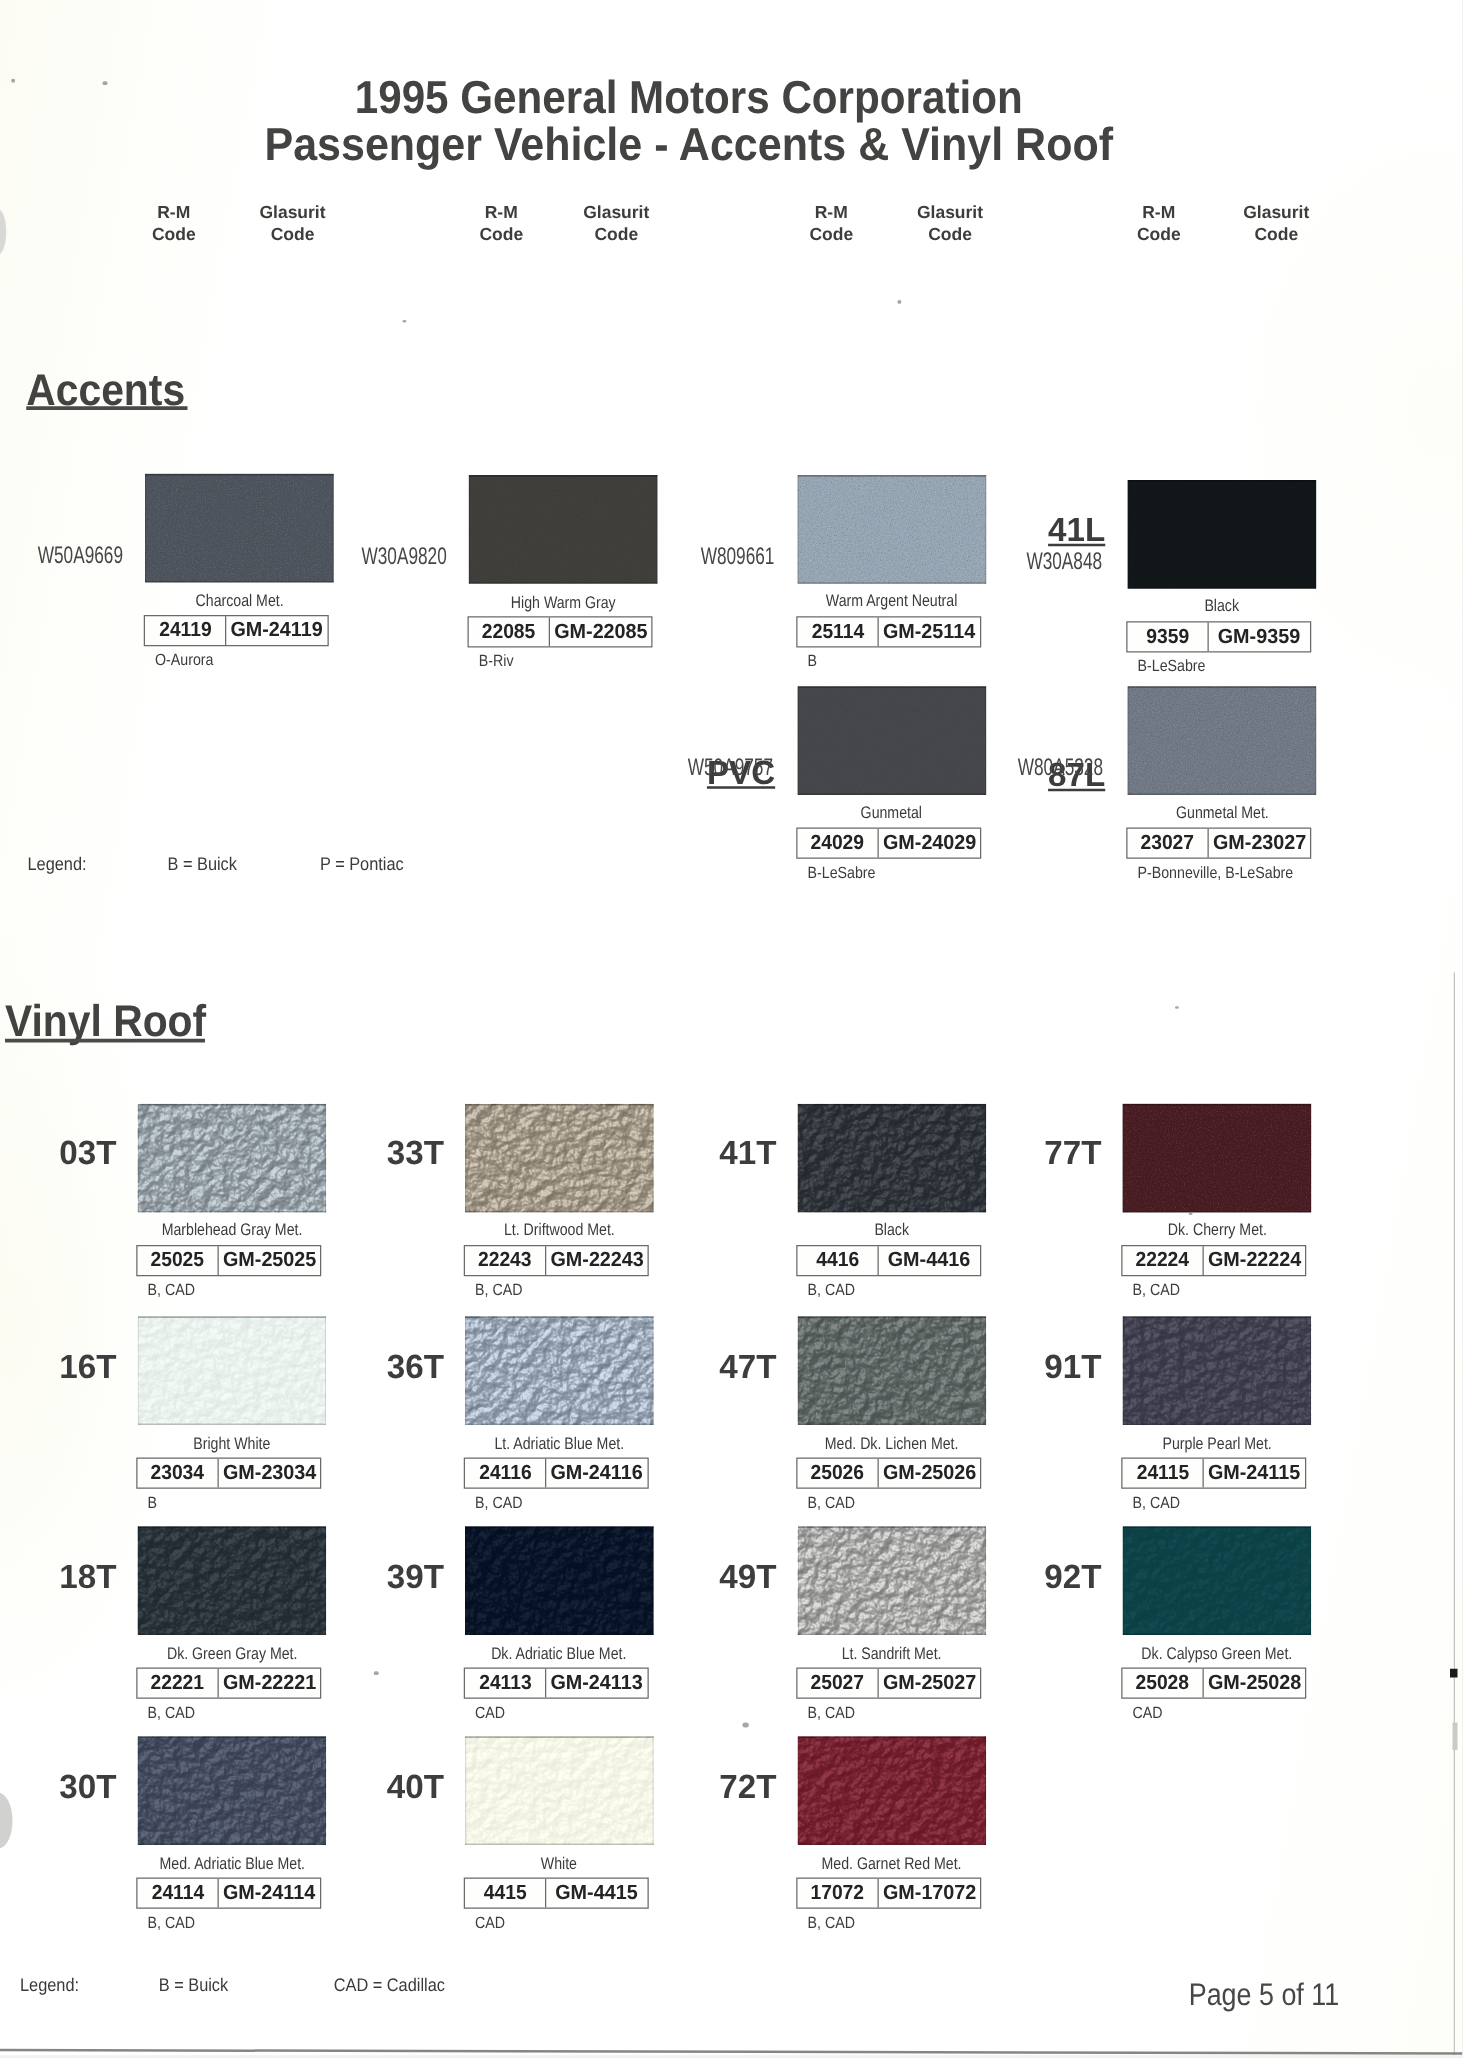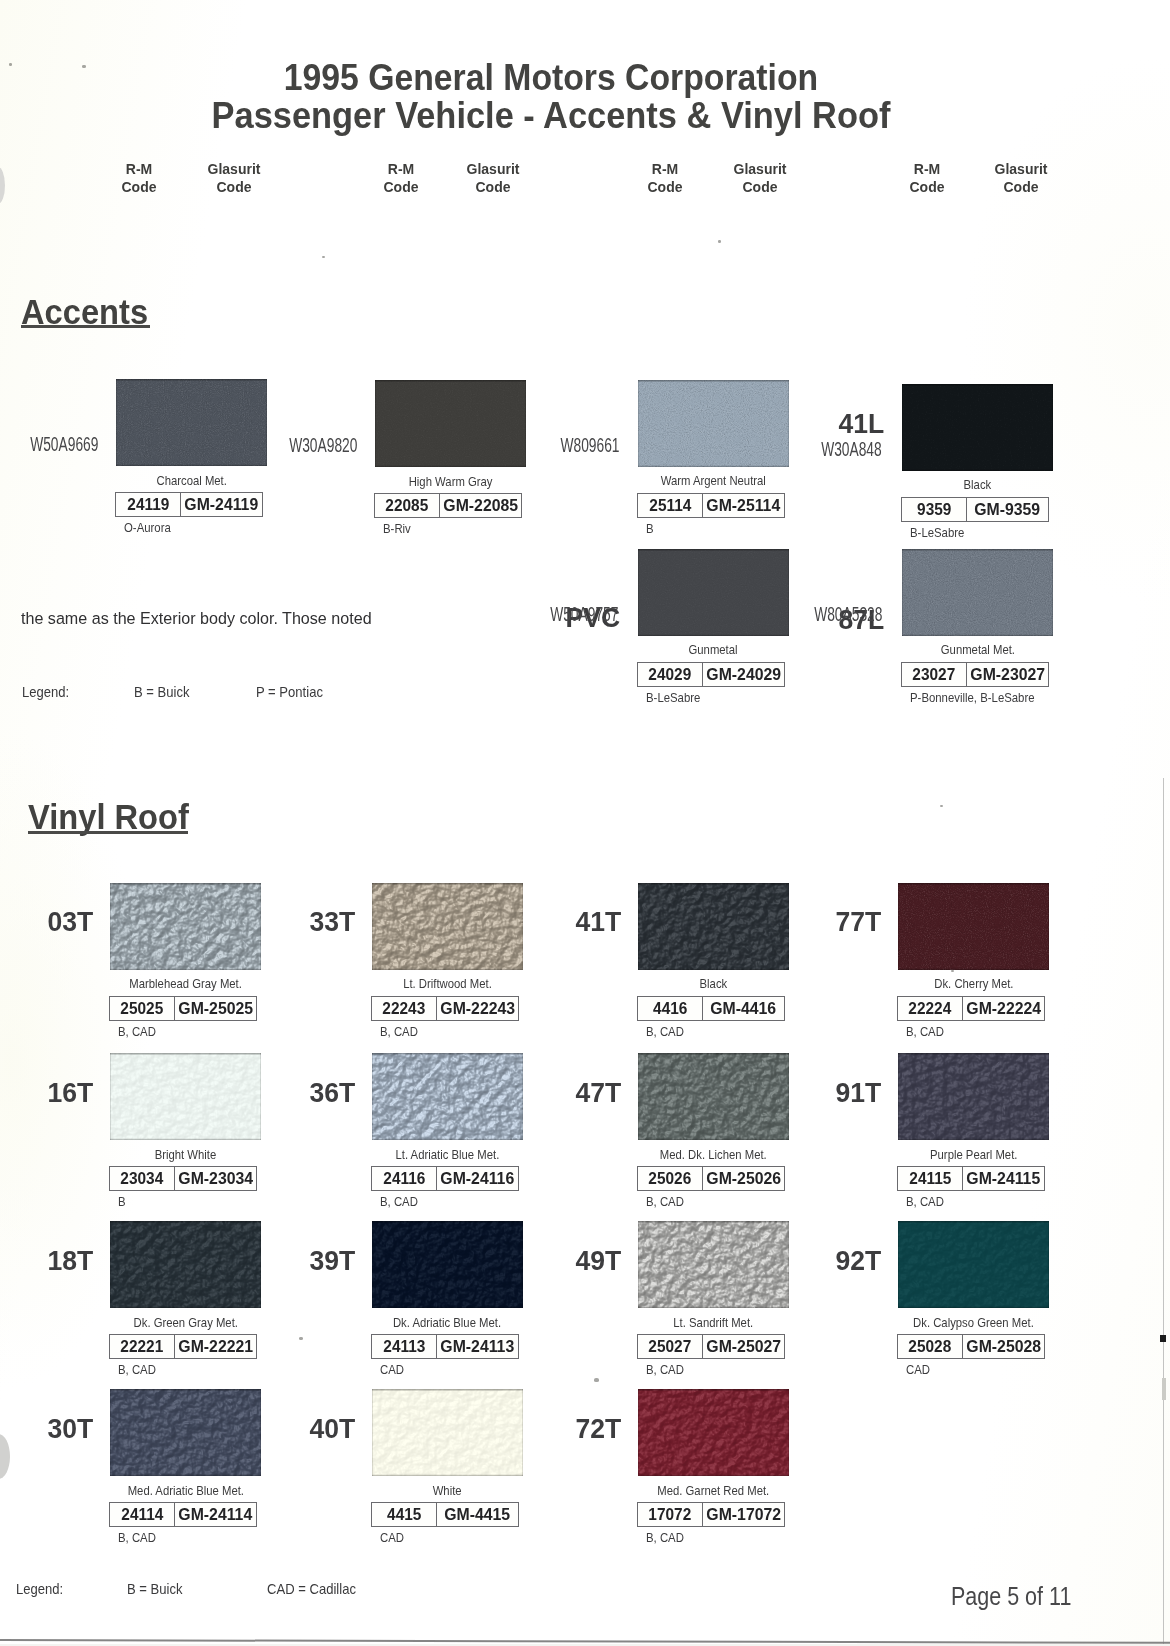--- a/index.html
+++ b/index.html
@@ -51,21 +51,21 @@
   
   .cveh{position:absolute;font-size:13px;color:#3c3c3e;white-space:nowrap;
         line-height:14px;}
   .cveh span{display:inline-block;transform:scaleX(0.875);transform-origin:left center;}
   
   .ccode{position:absolute;font-size:19.3px;color:#464648;white-space:nowrap;
          line-height:20px;}
   .ccode span{display:inline-block;transform:scaleX(0.715);transform-origin:right center;}
   .ccode-big{position:absolute;font-weight:bold;font-size:26.8px;color:#3c3c3e;
              white-space:nowrap;text-align:right;line-height:28px;}
-  .ccode-big span{display:inline-block;transform:scaleX(0.99);transform-origin:right center;}
+  .ccode-big span{display:inline-block;transform:scaleX(0.99);transform-origin:right center;text-decoration:underline;}
   
   .vcode{position:absolute;font-weight:bold;font-size:26.8px;color:#3d3d3f;
          white-space:nowrap;line-height:28px;text-align:right;}
   .vcode span{display:inline-block;transform:scaleX(0.99);transform-origin:right center;}
   
   #note{position:absolute;left:21px;top:608.5px;width:560px;font-size:16.7px;
         line-height:19.6px;color:#303032;}
   #note b{font-weight:bold;}
   #note .ln{display:block;}
   #note .ln>span{display:inline-block;transform:scaleX(0.965);transform-origin:left center;white-space:pre;}
@@ -99,21 +99,21 @@
 </div>
 <div class="colhdr" style="left:69px"><span>R-M</span><br><span>Code</span></div>
 <div class="colhdr" style="left:164px"><span>Glasurit</span><br><span>Code</span></div>
 <div class="colhdr" style="left:331px"><span>R-M</span><br><span>Code</span></div>
 <div class="colhdr" style="left:423px"><span>Glasurit</span><br><span>Code</span></div>
 <div class="colhdr" style="left:595px"><span>R-M</span><br><span>Code</span></div>
 <div class="colhdr" style="left:690px"><span>Glasurit</span><br><span>Code</span></div>
 <div class="colhdr" style="left:857px"><span>R-M</span><br><span>Code</span></div>
 <div class="colhdr" style="left:951px"><span>Glasurit</span><br><span>Code</span></div>
 <div class="sect-h" style="left:21px;top:295px"><span class="t">Accents</span><span class="ul" style="top:29.5px;width:129px"></span></div>
-<div class="sect-h" style="left:28px;top:800px"><span class="t">Vinyl Roof</span><span class="ul" style="top:30.5px;width:160px"></span></div>
+<div class="sect-h" style="left:4px;top:800px"><span class="t">Vinyl Roof</span><span class="ul" style="top:30.5px;width:160px"></span></div>
 <div class="chip" style="left:116px;top:379px;width:151px;height:87px">
 <svg width="151" height="87" viewBox="0 0 151 87" preserveAspectRatio="none">
         <defs>
           <filter id="f11" x="0" y="0" width="100%" height="100%" color-interpolation-filters="sRGB">
             <feTurbulence type="fractalNoise" baseFrequency="0.95" numOctaves="3" seed="11" result="n"></feTurbulence>
             <feColorMatrix in="n" type="matrix" values="0.33 0.33 0.33 0 0  0.33 0.33 0.33 0 0  0.33 0.33 0.33 0 0  0 0 0 0 1" result="g"></feColorMatrix>
             <feComponentTransfer in="g" result="g2">
               <feFuncR type="linear" slope="0.225" intercept="0.3875"></feFuncR>
               <feFuncG type="linear" slope="0.225" intercept="0.3875"></feFuncG>
               <feFuncB type="linear" slope="0.225" intercept="0.3875"></feFuncB>
@@ -278,21 +278,20 @@
         <span>23027</span>
       </div>
       <div class="cell" style="flex:1">
         <span>GM-23027</span>
       </div>
     </div>
 <div class="cveh" style="left:910px;top:690.8px"><span>P-Bonneville, B-LeSabre</span></div>
 <div class="ccode-big" style="left:712px;top:606px;width:172.5px"><span>87L</span></div>
 <div class="ccode" style="left:712px;top:604.5px;width:170px;text-align:right"><span>W80A5328</span></div>
 <div id="note">
-      <span class="ln"><span>the same as the Exterior body color. Those noted</span></span>
     </div>
 <div class="legend" style="left:22px;top:684px"><span>Legend:</span></div>
 <div class="legend" style="left:134px;top:684px"><span>B = Buick</span></div>
 <div class="legend" style="left:256px;top:684px"><span>P = Pontiac</span></div>
 <div class="chip" style="left:110px;top:882.5px;width:151px;height:87px">
 <svg width="151" height="87" viewBox="0 0 151 87" preserveAspectRatio="none">
         <defs>
           <filter id="f31" x="0" y="0" width="100%" height="100%" color-interpolation-filters="sRGB">
             <feTurbulence type="fractalNoise" baseFrequency="0.125" numOctaves="3" seed="31" result="n0"></feTurbulence>
             <feGaussianBlur in="n0" stdDeviation="0.45" result="n"></feGaussianBlur>

